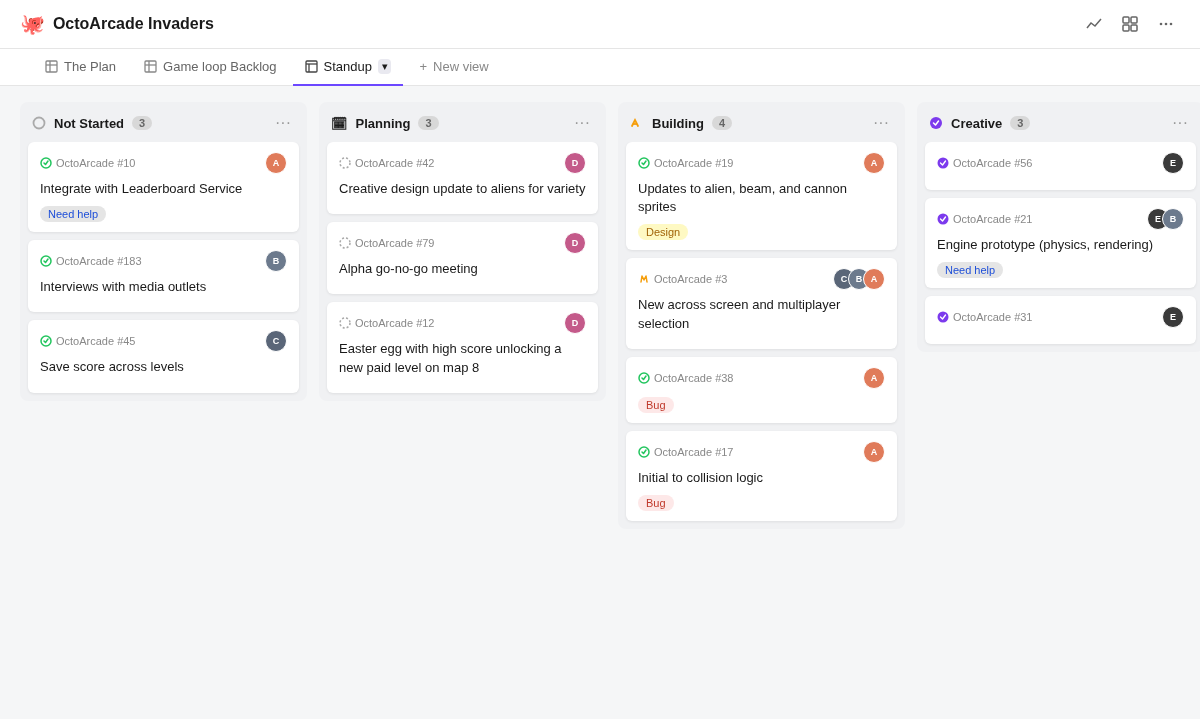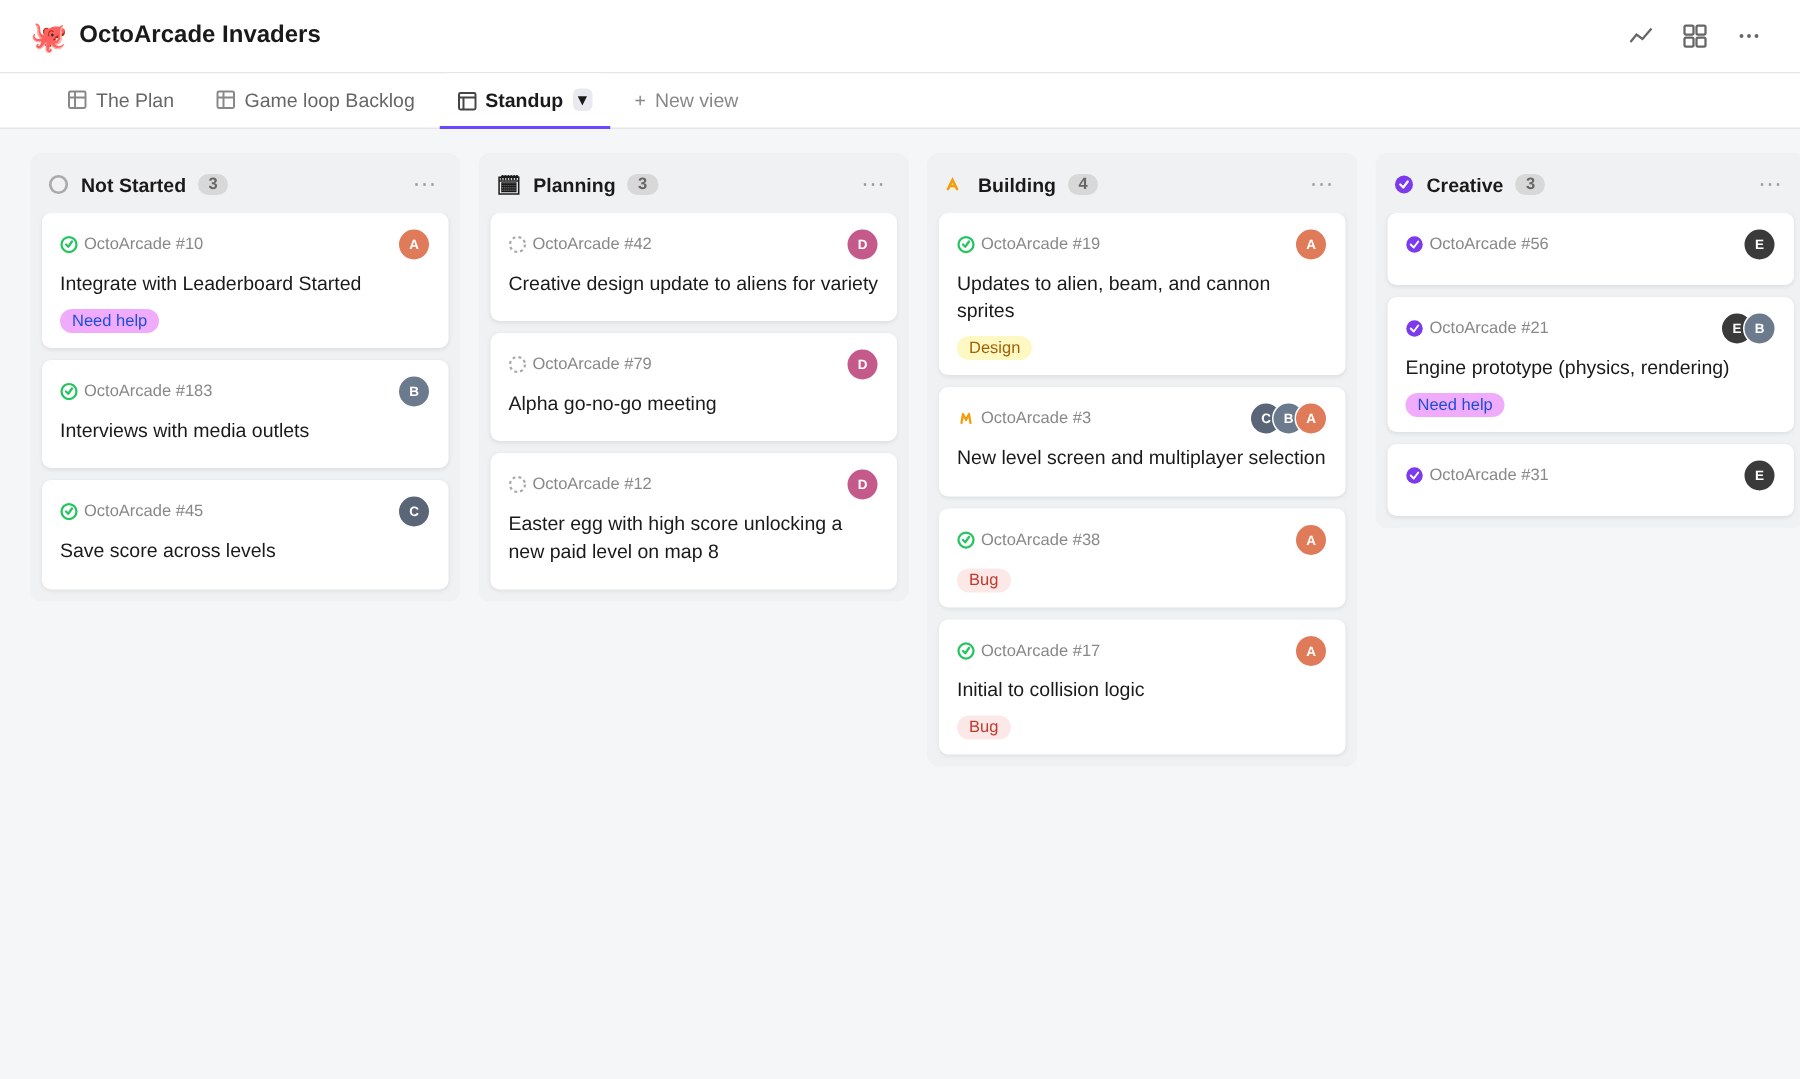--- a/index.html
+++ b/index.html
@@ -75,22 +75,21 @@
       color: #666;
       cursor: pointer;
       border-bottom: 2px solid transparent;
       margin-bottom: -1px;
       border-radius: 4px 4px 0 0;
     }
     .nav-tab.active {
       color: #1a1a1a;
       border-bottom: 2px solid #6c47ff;
       background: #fff;
-      font-weight: 700;
-      align-items: flex-end;
+      font-weight: 400;
     }
     .new-view-tab { color: #888; }
     
     .board {
       display: flex;
       gap: 12px;
       padding: 16px 20px;
       overflow-x: auto;
       flex: 1;
       align-items: flex-start;
@@ -188,21 +187,21 @@
       margin-bottom: 6px;
     }
     .badge {
       display: inline-block;
       padding: 2px 8px;
       border-radius: 10px;
       font-size: 11px;
       font-weight: 500;
       margin-top: 2px;
     }
-    .badge-need-help { background: #f0abfc; color: #1d4ed8; }
+    .badge-need-help { background: #e5e5e5; color: #1d4ed8; }
     .badge-design { background: #fef9c3; color: #a16207; }
     .badge-bug { background: #fde8e8; color: #c0392b; }
     
     .tab-dropdown {
       background: #e9e9f0;
       border-radius: 4px;
       padding: 1px 4px;
       font-size: 11px;
       cursor: pointer;
     }
@@ -294,21 +293,21 @@
               <svg width="12" height="12" viewBox="0 0 12 12" fill="none" stroke="#22c55e" stroke-width="1.5">
                   <circle cx="6" cy="6" r="5"></circle>
                   <path d="M4 6l1.5 1.5L8 4" stroke="#22c55e" stroke-width="1.5" fill="none" stroke-linecap="round" stroke-linejoin="round"></path>
                 </svg>
               OctoArcade #10
             </span>
             <div class="avatar-wrap">
               <div class="avatar-circle" style="background:#e07b5a;">A</div>
             </div>
           </div>
-          <div class="card-title">Integrate with Leaderboard Started</div>
+          <div class="card-title">Integrate with Leaderboard Service</div>
           <span class="badge badge-need-help">Need help</span>
         </div>
 
         <div class="card">
           <div class="card-top">
             <span class="card-id">
               <svg width="12" height="12" viewBox="0 0 12 12" fill="none" stroke="#22c55e" stroke-width="1.5">
                   <circle cx="6" cy="6" r="5"></circle>
                   <path d="M4 6l1.5 1.5L8 4" stroke="#22c55e" stroke-width="1.5" fill="none" stroke-linecap="round" stroke-linejoin="round"></path>
                 </svg>
@@ -435,21 +434,21 @@
                 <path d="M3 9 L4 3 L6 7 L8 3 L9 9" stroke-linecap="round" stroke-linejoin="round"></path>
               </svg>
               OctoArcade #3
             </span>
             <div class="avatar-wrap">
               <div class="avatar-circle" style="background:#5a6678;">C</div>
               <div class="avatar-circle avatar-overlap" style="background:#6c7a8d;">B</div>
               <div class="avatar-circle avatar-overlap" style="background:#e07b5a;">A</div>
             </div>
           </div>
-          <div class="card-title">New level screen and multiplayer selection</div>
+          <div class="card-title">New across screen and multiplayer selection</div>
         </div>
 
         <div class="card">
           <div class="card-top">
             <span class="card-id">
               <svg width="12" height="12" viewBox="0 0 12 12" fill="none" stroke="#22c55e" stroke-width="1.5">
                   <circle cx="6" cy="6" r="5"></circle>
                   <path d="M4 6l1.5 1.5L8 4" stroke="#22c55e" stroke-width="1.5" fill="none" stroke-linecap="round" stroke-linejoin="round"></path>
                 </svg>
               OctoArcade #38

